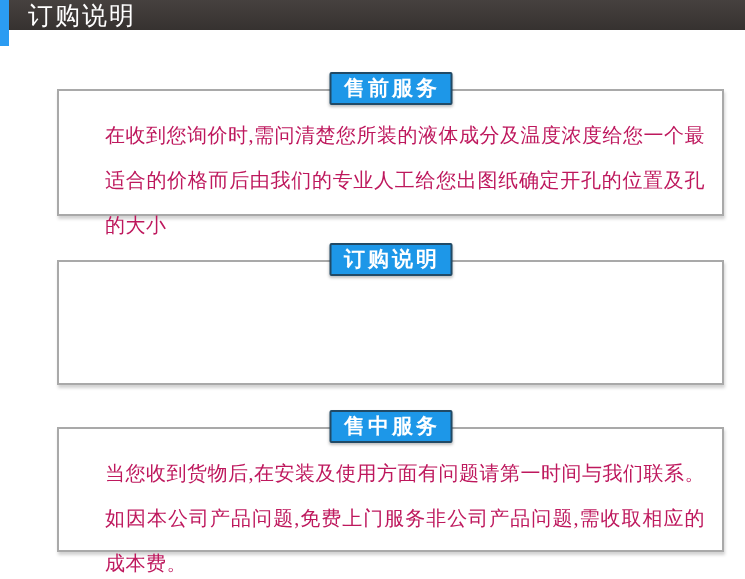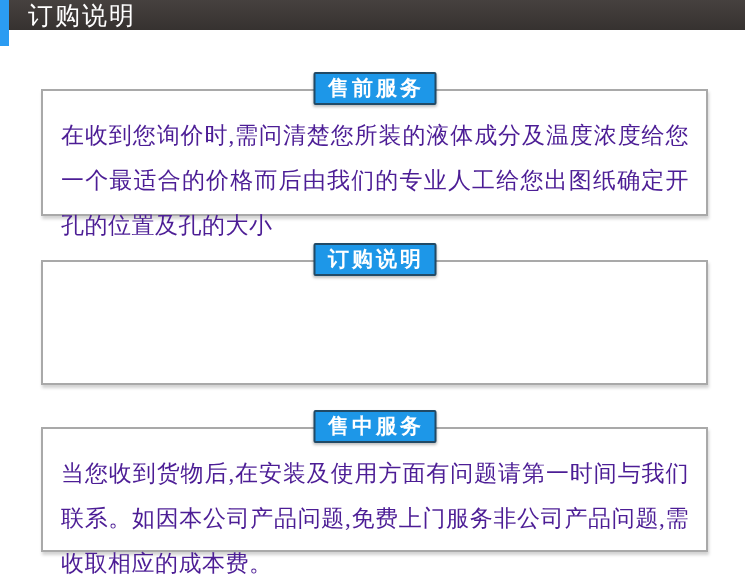--- a/index.html
+++ b/index.html
@@ -39,21 +39,21 @@
     color: #ffffff;
     font-size: 25px;
     letter-spacing: 2px;
     margin-left: 28px;
     font-family: "Liberation Sans", "DejaVu Sans", sans-serif;
   }
 
   
   .section {
     position: absolute;
-    left: 41px;
+    left: 57px;
     width: 667px;
     box-sizing: border-box;
     background: #ffffff;
     border: 2px solid #a9a9a9;
     box-shadow: 1px 3px 3px rgba(0,0,0,0.18);
   }
   .section-1 { top: 89px;  height: 127px; }
   .section-2 { top: 260px; height: 125px; }
   .section-3 { top: 427px; height: 125px; }
 
@@ -76,26 +76,27 @@
     display: flex;
     align-items: center;
     justify-content: center;
     padding: 0 10px 2px 13px;
     box-shadow: 0 2px 3px rgba(0,0,0,0.25);
     z-index: 2;
   }
 
   .section-body {
     padding: 22px 17px 0 18px;
-    font-size: 23px;
+    font-size: 20px;
     line-height: 45px;
-    color: #4c1d95;
+    color: #be185d;
     letter-spacing: 0.5px;
     font-family: "Liberation Serif", "DejaVu Serif", serif;
     text-align: justify;
+    margin-left: 28px;
   }
 </style>
 </head>
 <body>
 
 <div class="header-bar">
   <div class="accent-stripe"></div>
   <div class="header-title">订购说明</div>
 </div>
 

